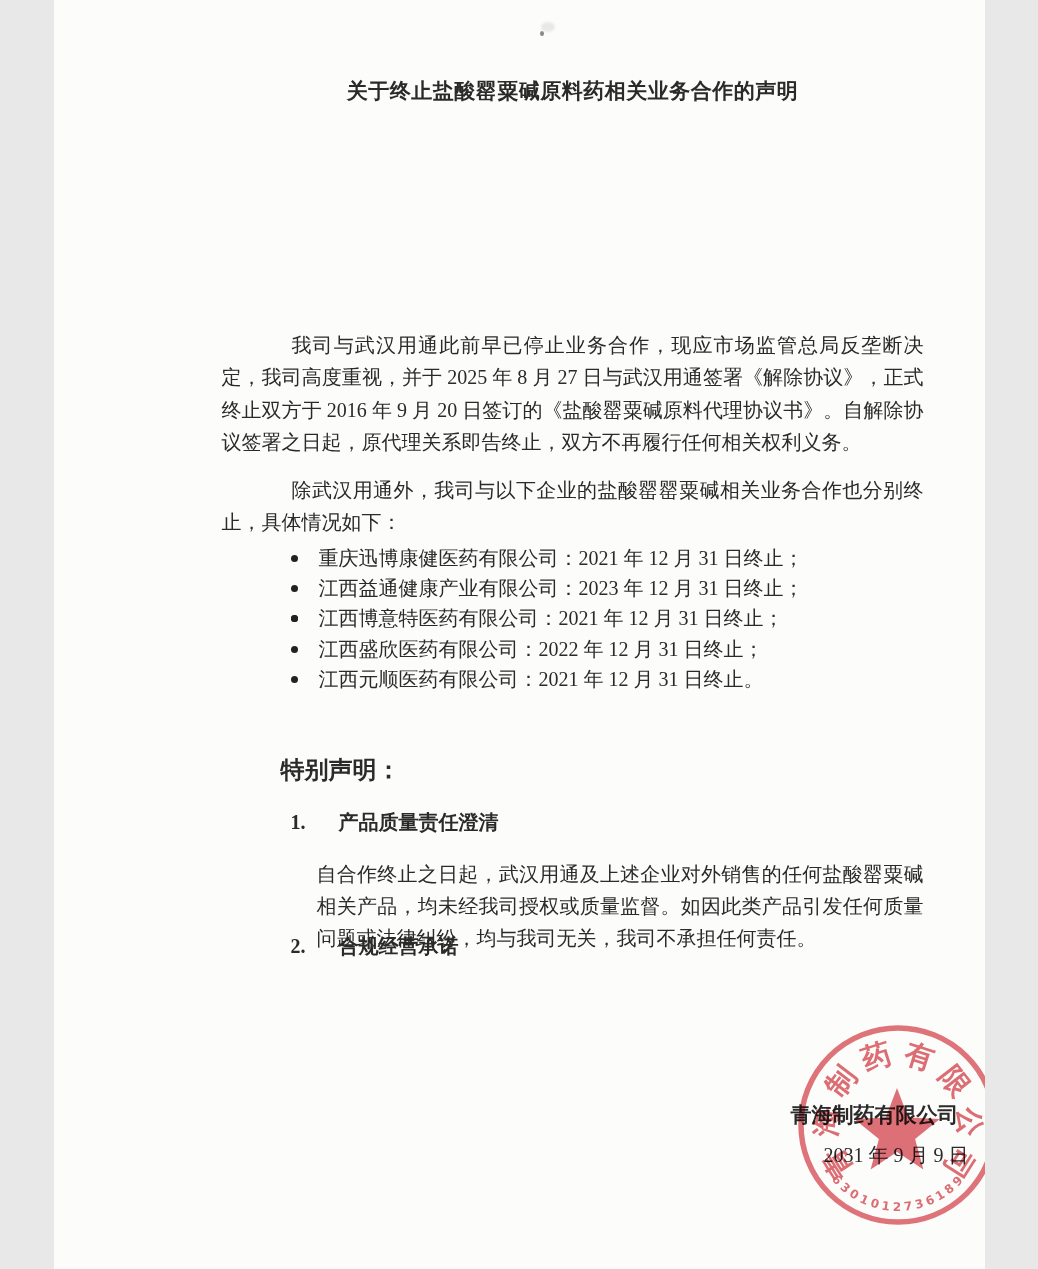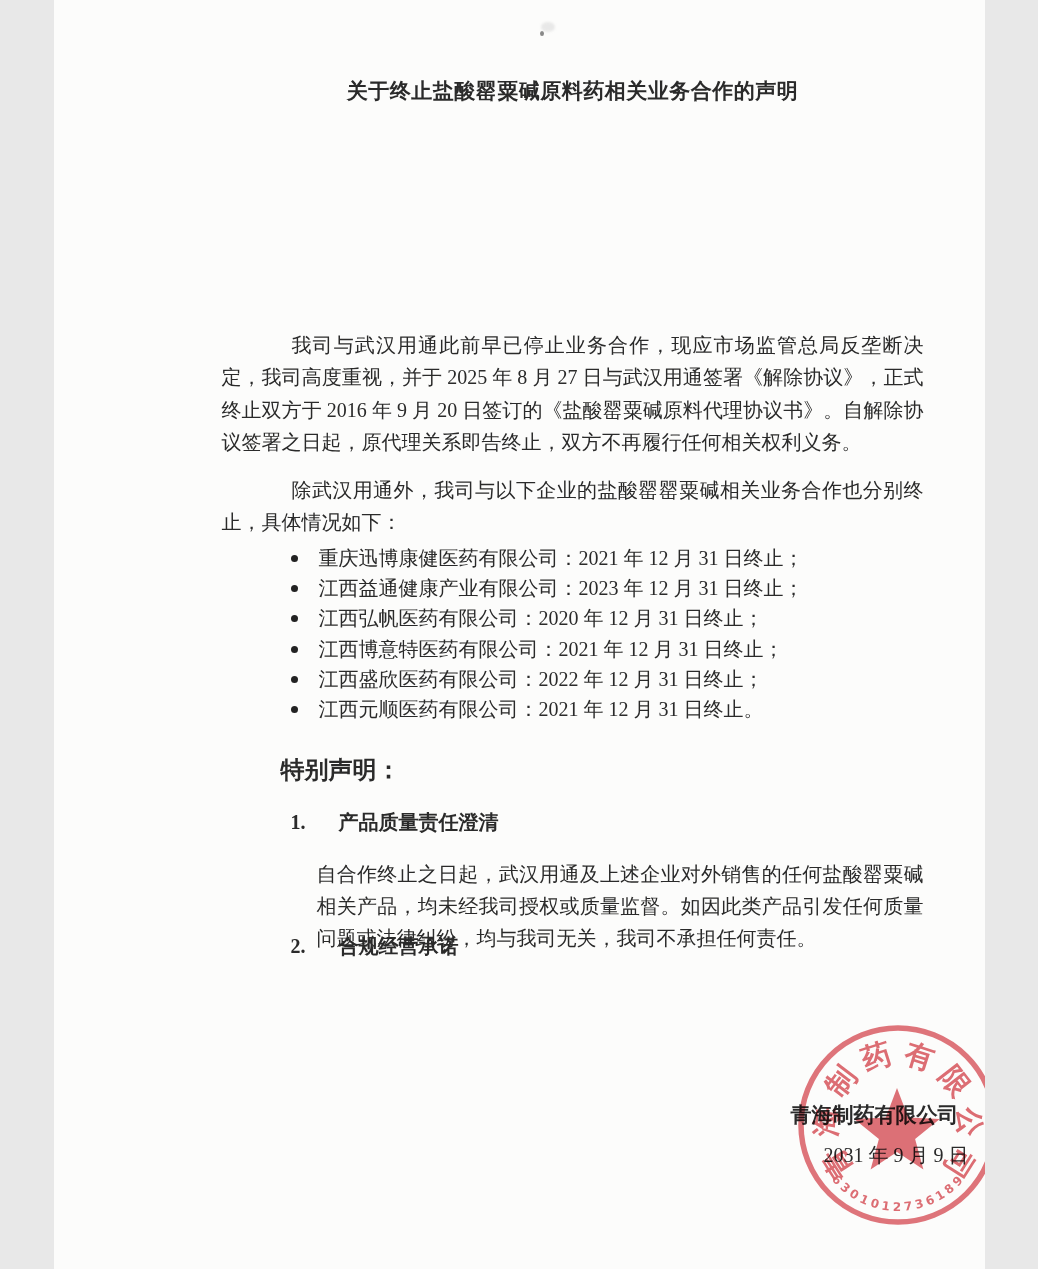--- a/index.html
+++ b/index.html
@@ -105,21 +105,21 @@
   <div class="artifact artifact-speck"></div>
 
   <h1 class="doc-title">关于终止盐酸罂粟碱原料药相关业务合作的声明</h1>
 
   <p class="para p2">我司与武汉用通此前早已停止业务合作，现应市场监管总局反垄断决定，我司高度重视，并于 2025 年 8 月 27 日与武汉用通签署《解除协议》，正式终止双方于 2016 年 9 月 20 日签订的《盐酸罂粟碱原料代理协议书》。自解除协议签署之日起，原代理关系即告终止，双方不再履行任何相关权利义务。</p>
   <p class="para p3">除武汉用通外，我司与以下企业的盐酸罂罂粟碱相关业务合作也分别终止，具体情况如下：</p>
 
   <ul class="term-list">
     <li class="term-item"><span class="bullet-dot"></span><span>重庆迅博康健医药有限公司：2021 年 12 月 31 日终止；</span></li>
     <li class="term-item"><span class="bullet-dot"></span><span>江西益通健康产业有限公司：2023 年 12 月 31 日终止；</span></li>
-    <li class="term-item"><span class="bullet-dot"></span><span>江西弘帆医药有限公司：2020 年 12 月 31 日终止；</span></li>
+    <li class="term-item"><span class="bullet-dot"></span></li>
     <li class="term-item"><span class="bullet-dot"></span><span>江西博意特医药有限公司：2021 年 12 月 31 日终止；</span></li>
     <li class="term-item"><span class="bullet-dot"></span><span>江西盛欣医药有限公司：2022 年 12 月 31 日终止；</span></li>
     <li class="term-item"><span class="bullet-dot"></span><span>江西元顺医药有限公司：2021 年 12 月 31 日终止。</span></li>
   </ul>
 
   <div class="special-heading">特别声明：</div>
 
   <div class="num-heading h1">
     <span class="num">1.</span>
     <span class="htext">产品质量责任澄清</span>

